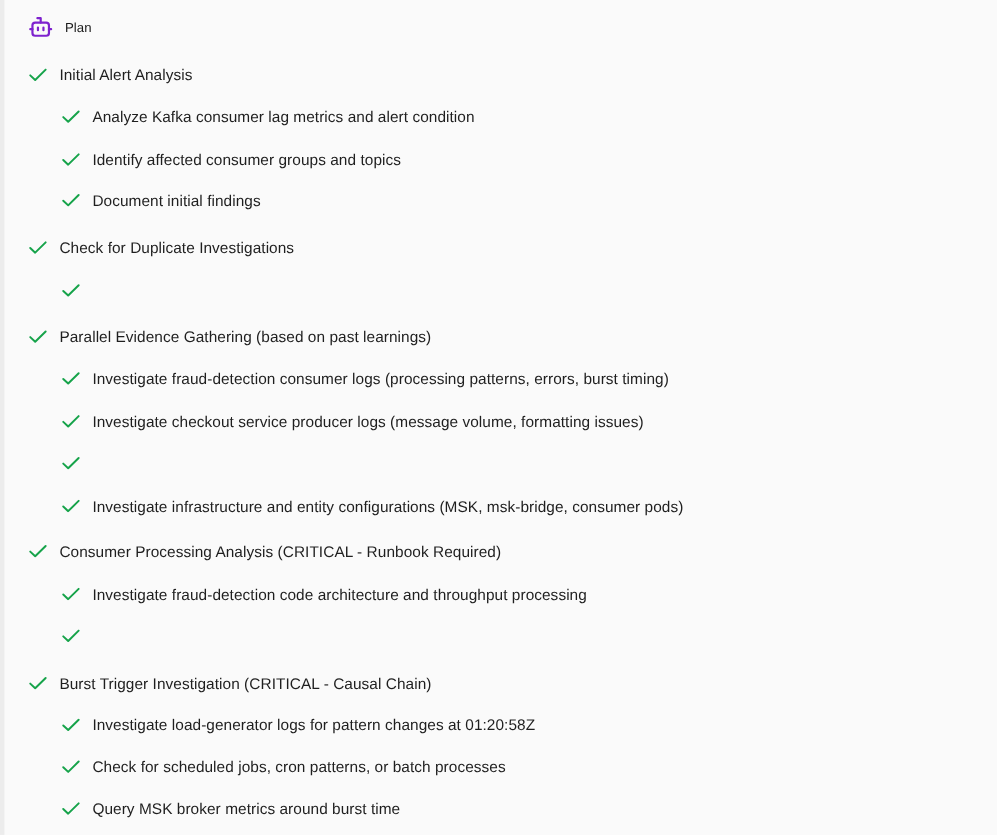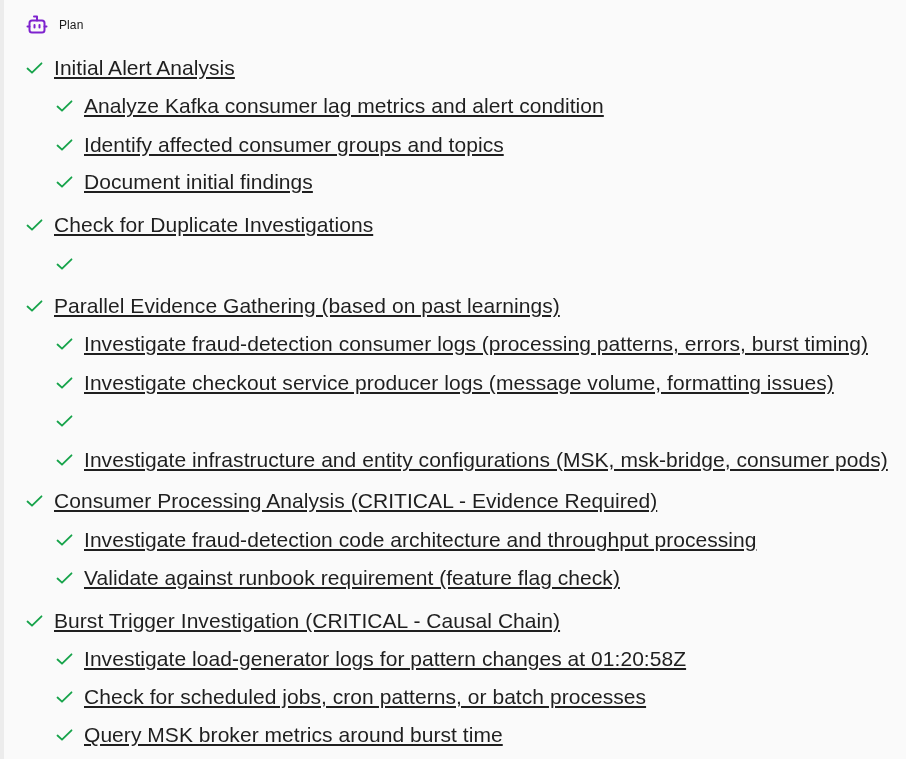--- a/index.html
+++ b/index.html
@@ -15,21 +15,21 @@
     background:#ececec;
   }
   .header {
     position:absolute; left:26px; top:11px; height:28px;
     display:flex; align-items:center;
   }
   .header .robot { width:22px; height:22px; margin-right:11px; display:flex; align-items:center; }
   .header .title { font-size:12px; color:#1a1a1a; letter-spacing:0.1px; }
   .item {
     position:absolute; height:24px; display:flex; align-items:center;
-    font-size:21px; white-space:nowrap; letter-spacing:0.05px;text-decoration:underline;
+    font-size:14px; white-space:nowrap; letter-spacing:0.05px;
   }
   .item .check { width:18px; height:14px; margin-right:10px; display:flex; align-items:center; }
   .top { left:26px; }
   .sub { left:56px;justify-content:center; }
 </style>
 </head>
 <body>
 
 <div class="left-strip"></div>
 
@@ -133,37 +133,36 @@
     </span>
   <span>Investigate infrastructure and entity configurations (MSK, msk-bridge, consumer pods)</span>
 </div>
 
 <div class="item top" style="top:489px">
   <span class="check">
       <svg width="17" height="12" viewBox="0 0 17 12">
         <path d="M1.5 6.5l4.5 4.2L15.5 1.3" fill="none" stroke="#16a34a" stroke-width="1.8" stroke-linecap="round" stroke-linejoin="round"></path>
       </svg>
     </span>
-  <span>Consumer Processing Analysis (CRITICAL - Evidence Required)</span>
+  <span>Consumer Processing Analysis (CRITICAL - Runbook Required)</span>
 </div>
 <div class="item sub" style="top:528px">
   <span class="check">
       <svg width="17" height="12" viewBox="0 0 17 12">
         <path d="M1.5 6.5l4.5 4.2L15.5 1.3" fill="none" stroke="#16a34a" stroke-width="1.8" stroke-linecap="round" stroke-linejoin="round"></path>
       </svg>
     </span>
   <span>Investigate fraud-detection code architecture and throughput processing</span>
 </div>
 <div class="item sub" style="top:566px">
   <span class="check">
       <svg width="17" height="12" viewBox="0 0 17 12">
         <path d="M1.5 6.5l4.5 4.2L15.5 1.3" fill="none" stroke="#16a34a" stroke-width="1.8" stroke-linecap="round" stroke-linejoin="round"></path>
       </svg>
     </span>
-  <span>Validate against runbook requirement (feature flag check)</span>
 </div>
 
 <div class="item top" style="top:609px">
   <span class="check">
       <svg width="17" height="12" viewBox="0 0 17 12">
         <path d="M1.5 6.5l4.5 4.2L15.5 1.3" fill="none" stroke="#16a34a" stroke-width="1.8" stroke-linecap="round" stroke-linejoin="round"></path>
       </svg>
     </span>
   <span>Burst Trigger Investigation (CRITICAL - Causal Chain)</span>
 </div>

